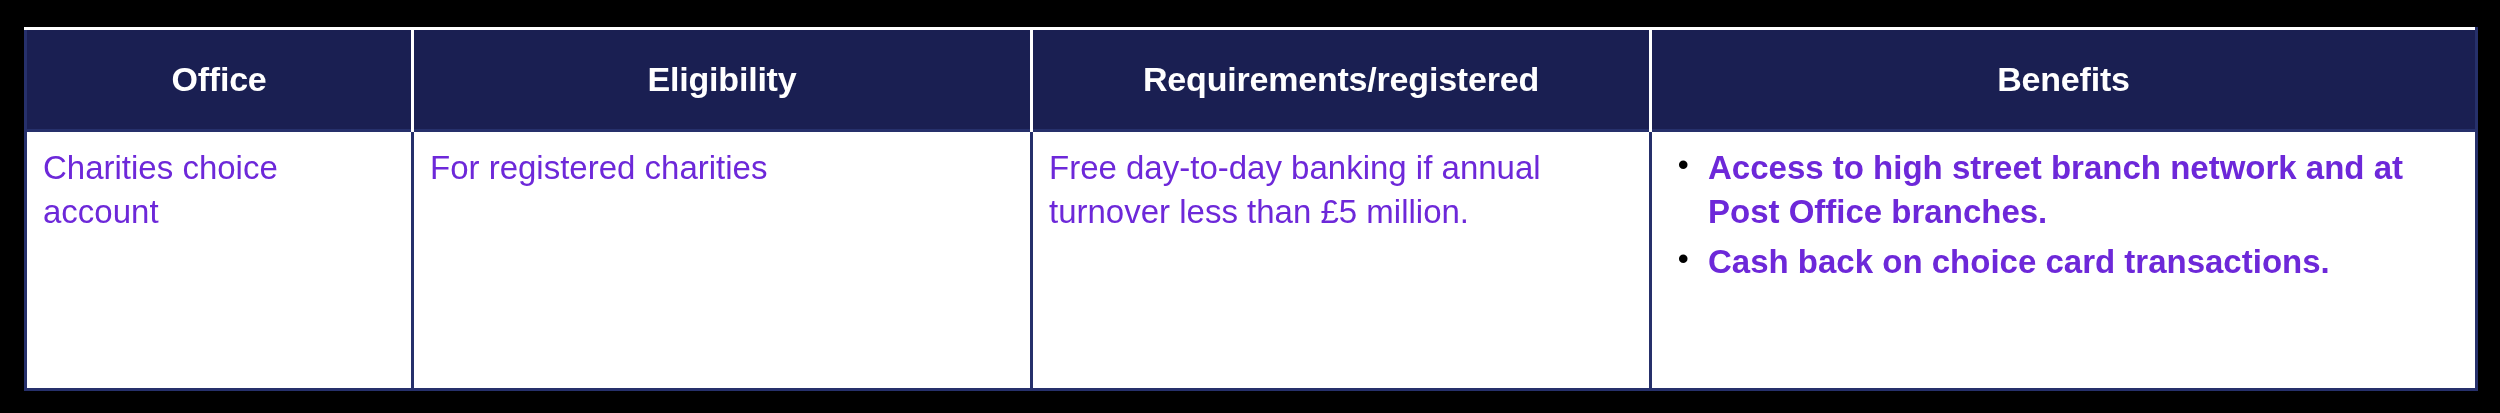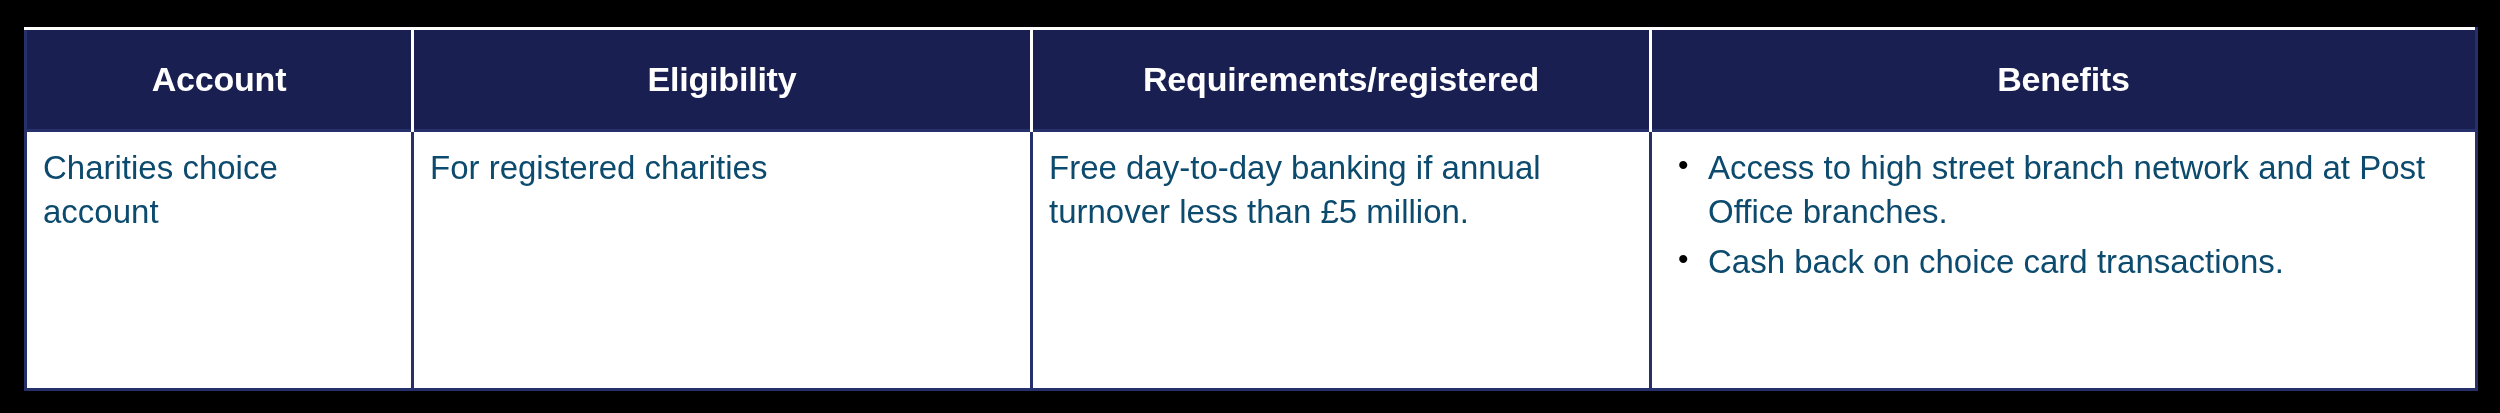--- a/index.html
+++ b/index.html
@@ -61,21 +61,21 @@
     border-right: 3px solid #ffffff;
     box-sizing: border-box;
   }
   th.head-cell:last-child { border-right: none; margin-top: 40px; }
 
   
   tbody tr { height: 256px; }
 
   td.body-cell {
     background: #ffffff;
-    color: #0c4a6e;
+    color: #6d28d9;
     font-size: 33px;
     line-height: 1.33;
     text-align: left;
     vertical-align: top;
     padding: 14px 16px 0 16px;
     border-right: 3px solid #26306b;
     border-top: 3px solid #26306b;
     box-sizing: border-box;
     word-wrap: break-word;
   }
@@ -86,20 +86,21 @@
     margin: 0;
     padding: 0 0 0 40px;
     list-style: none;
   }
   ul.benefit-list li.benefit-item {
     position: relative;
     margin: 0 0 6px 0;
     padding-left: 0;
     font-size: 33px;
     line-height: 1.33;
+    font-weight: bold;
   }
   ul.benefit-list li.benefit-item::before {
     content: "\2022";
     position: absolute;
     left: -30px;
     top: -1px;
     font-size: 30px;
     line-height: 1.33;
     color: #000000;
   }
@@ -114,21 +115,21 @@
   <table id="account-table">
     <colgroup>
       <col class="c-account">
       <col class="c-eligibility">
       <col class="c-requirements">
       <col class="c-benefits">
     </colgroup>
 
     <thead>
       <tr>
-        <th class="head-cell">Account</th>
+        <th class="head-cell">Office</th>
         <th class="head-cell">Eligibility</th>
         <th class="head-cell">Requirements/registered</th>
         <th class="head-cell">Benefits</th>
       </tr>
     </thead>
 
     <tbody>
       <tr>
 
         <td class="body-cell">

